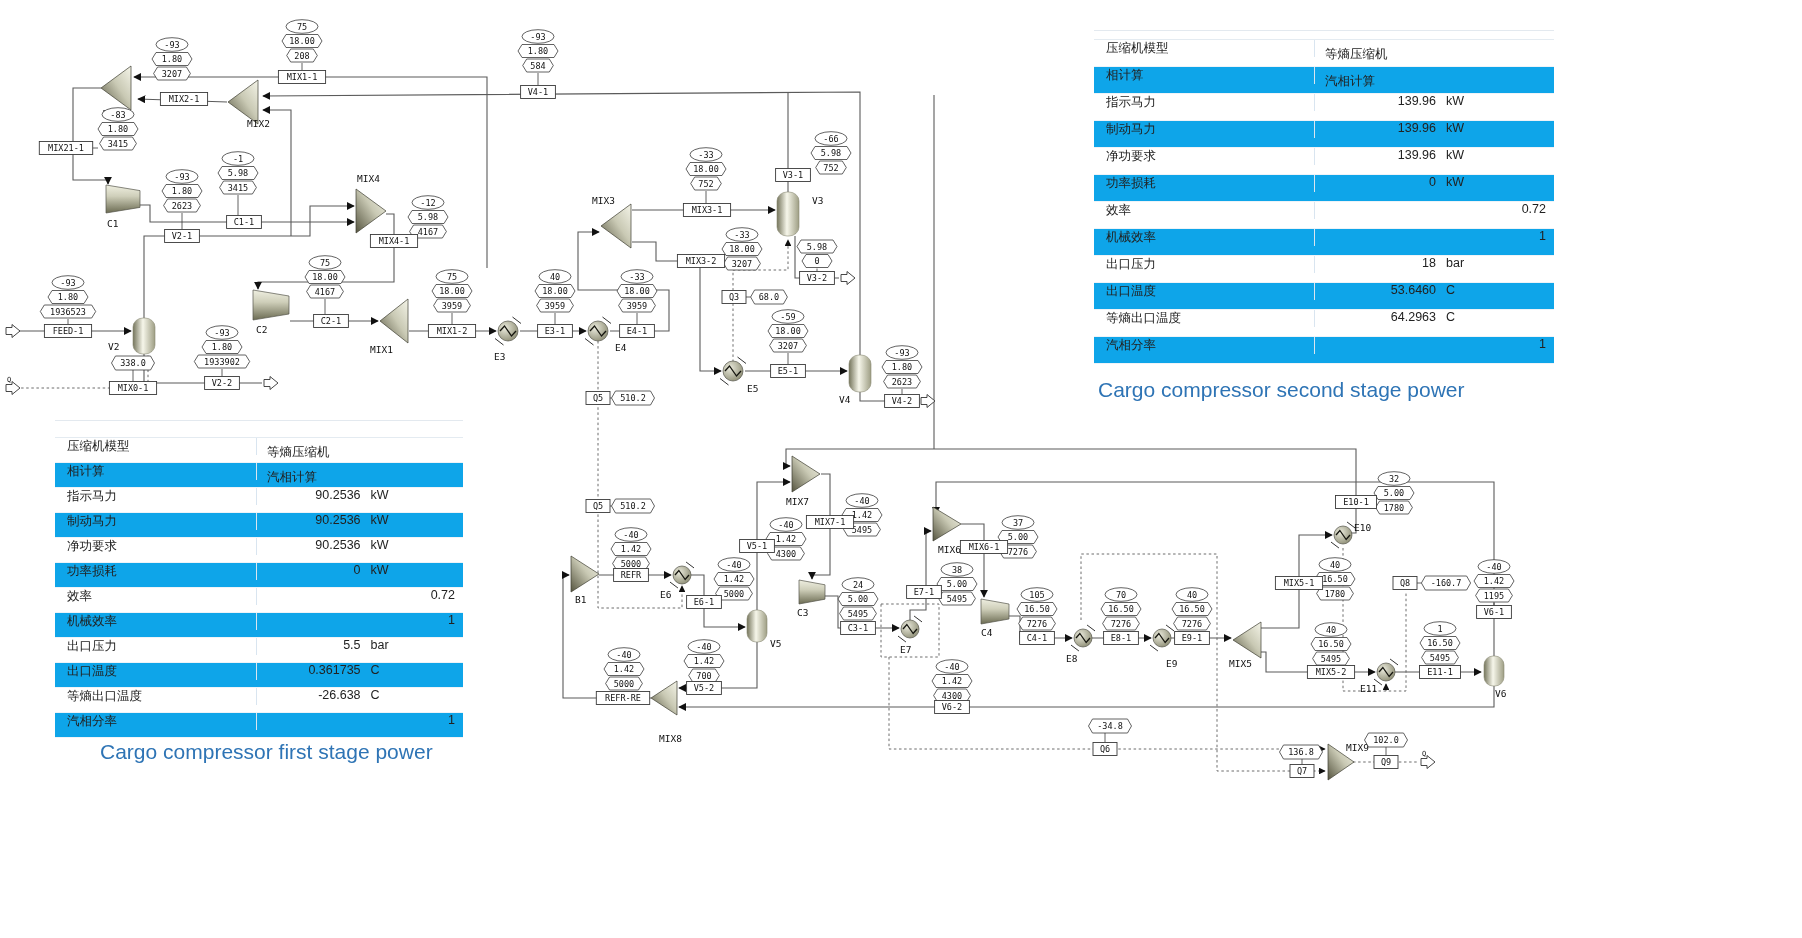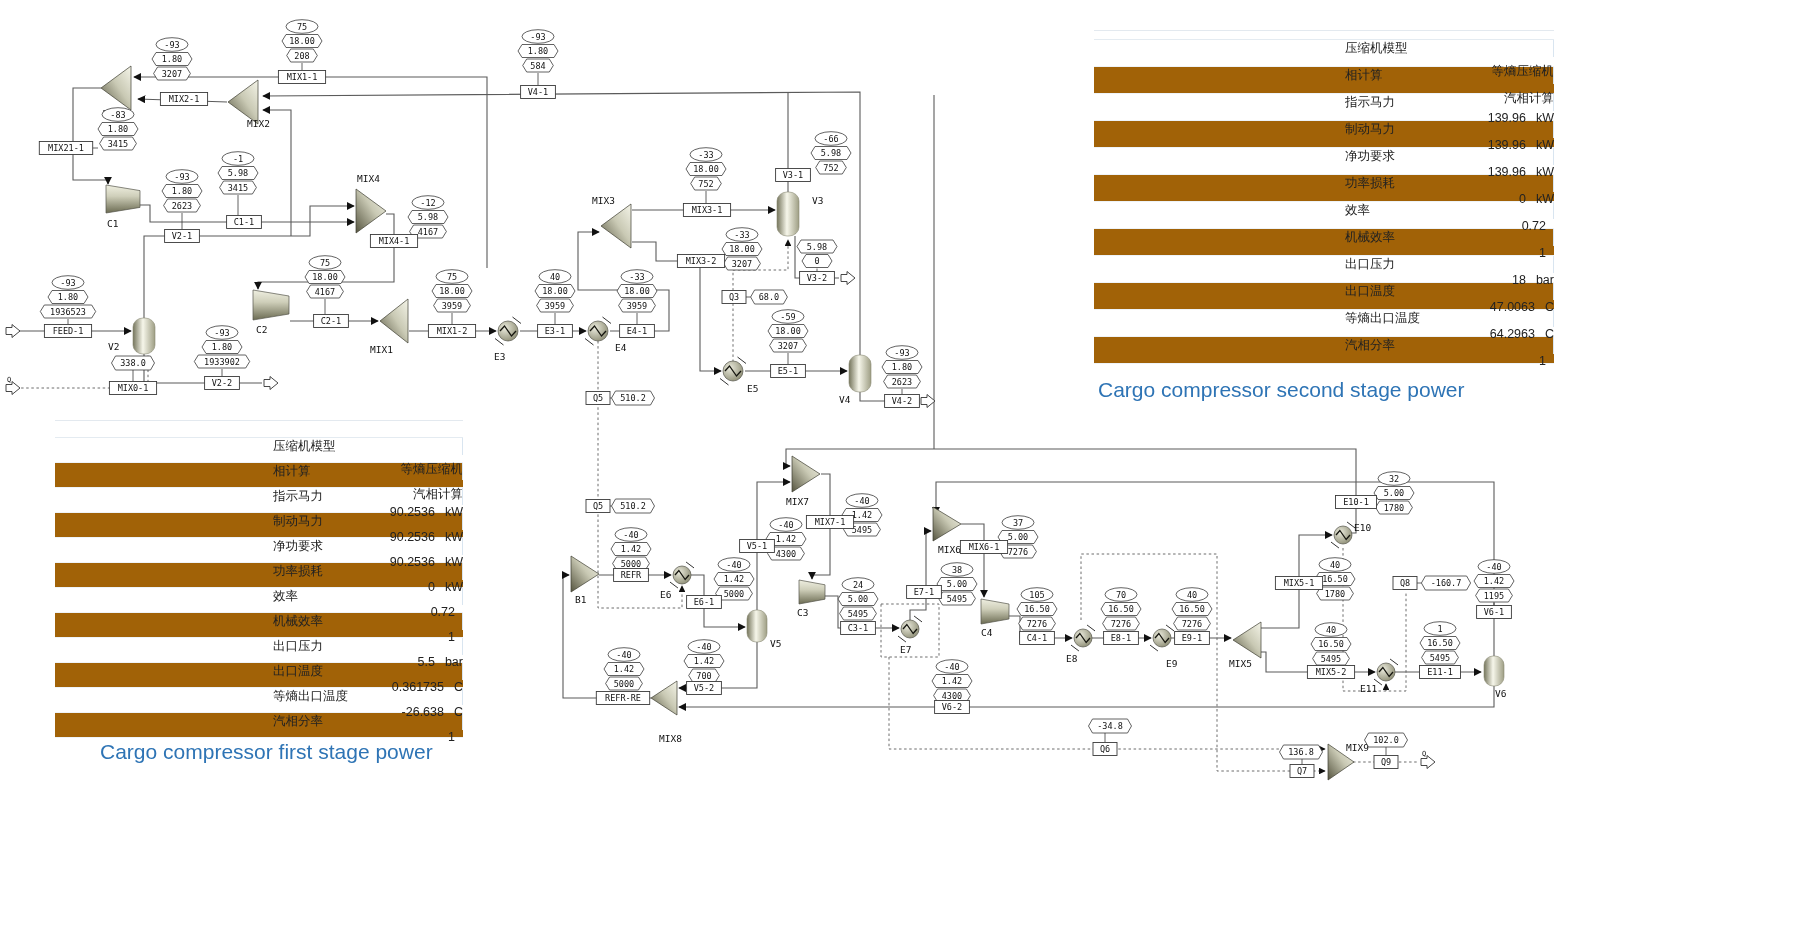--- a/index.html
+++ b/index.html
@@ -1,22 +1,22 @@
 <!DOCTYPE html>
 <html><head>
 <meta charset="utf-8">
 <style>
   html,body{margin:0;padding:0;}
   body{width:1802px;height:938px;position:relative;background:#fff;overflow:hidden;
        font-family:"Liberation Sans",sans-serif;}
   #flowsheet{position:absolute;left:0;top:0;}
   .caption{position:absolute;color:#2E74B5;font-size:21px;font-family:"Liberation Sans",sans-serif;}
   .ptable{position:absolute;background:#fff;font-size:12.5px;color:#222;border-top:1px solid #e3e9ef;}
-  .trow{display:flex;align-items:flex-end;border-bottom:1px solid #eef3f8;flex-direction:column;}
-  .trow.stripe{background:#a16207;}
+  .trow{display:flex;align-items:flex-start;border-bottom:1px solid #eef3f8;}
+  .trow.stripe{background:#0ea5e9;}
   .thead{border-bottom:1px solid #e4ebf1;}
   .tlabel{padding-left:12px;border-right:1px solid #d9e5f0;display:flex;align-items:center;}
   .tval{flex:1;display:flex;align-items:center;}
   .tval .txt{padding-left:10px;margin-top:6px;}
   .tval .num{flex:1.12;text-align:right;}
   .tval .unit{flex:1;padding-left:10px;}
   .tval .numfull{flex:1;text-align:right;padding-right:8px;}
   svg text{font-family:"DejaVu Sans Mono",monospace;fill:#111;}
 </style>
 </head>
@@ -777,21 +777,21 @@
     <div class="trow" style="height: 26px;">
       <div class="tlabel" style="width: 208px;">出口压力</div>
       <div class="tval">
         <span class="num">18</span>
         <span class="unit">bar</span>
       </div>
     </div>
     <div class="trow stripe" style="height: 26px;">
       <div class="tlabel" style="width: 208px;">出口温度</div>
       <div class="tval">
-        <span class="num">47.0063</span>
+        <span class="num">53.6460</span>
         <span class="unit">C</span>
       </div>
     </div>
     <div class="trow" style="height: 26px;">
       <div class="tlabel" style="width: 208px;">等熵出口温度</div>
       <div class="tval">
         <span class="num">64.2963</span>
         <span class="unit">C</span>
       </div>
     </div>

